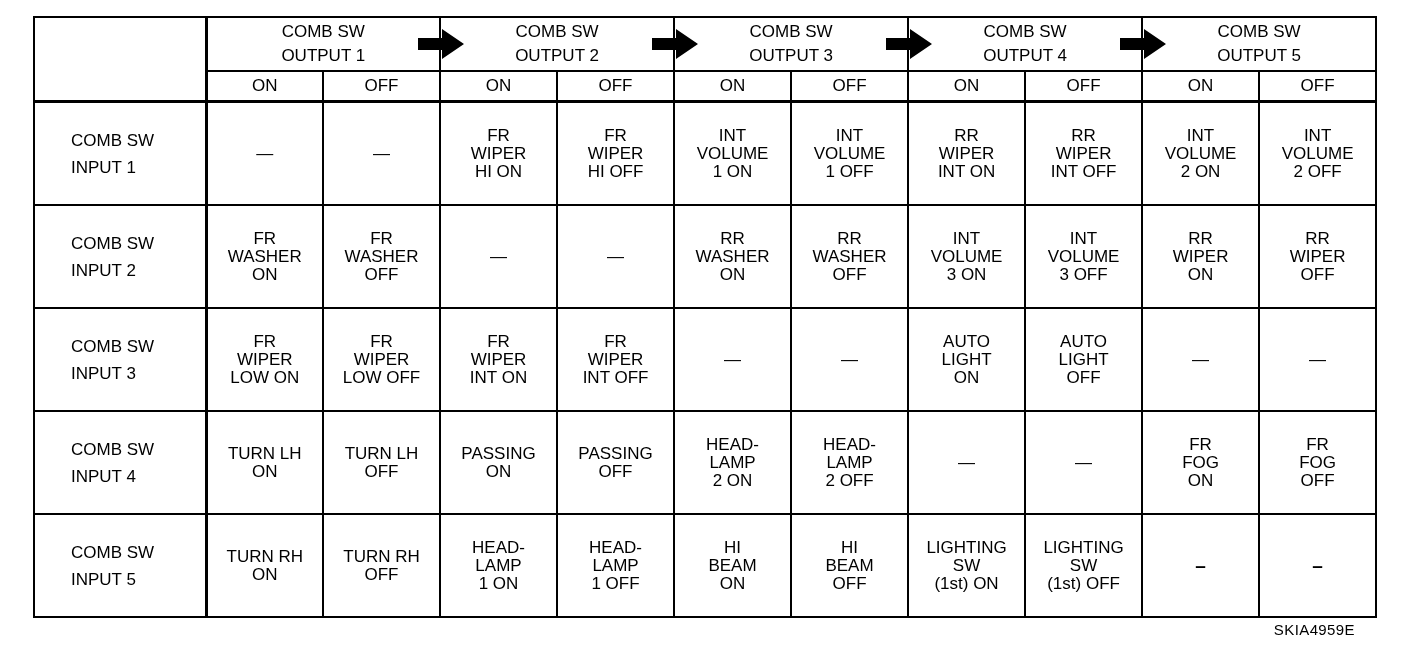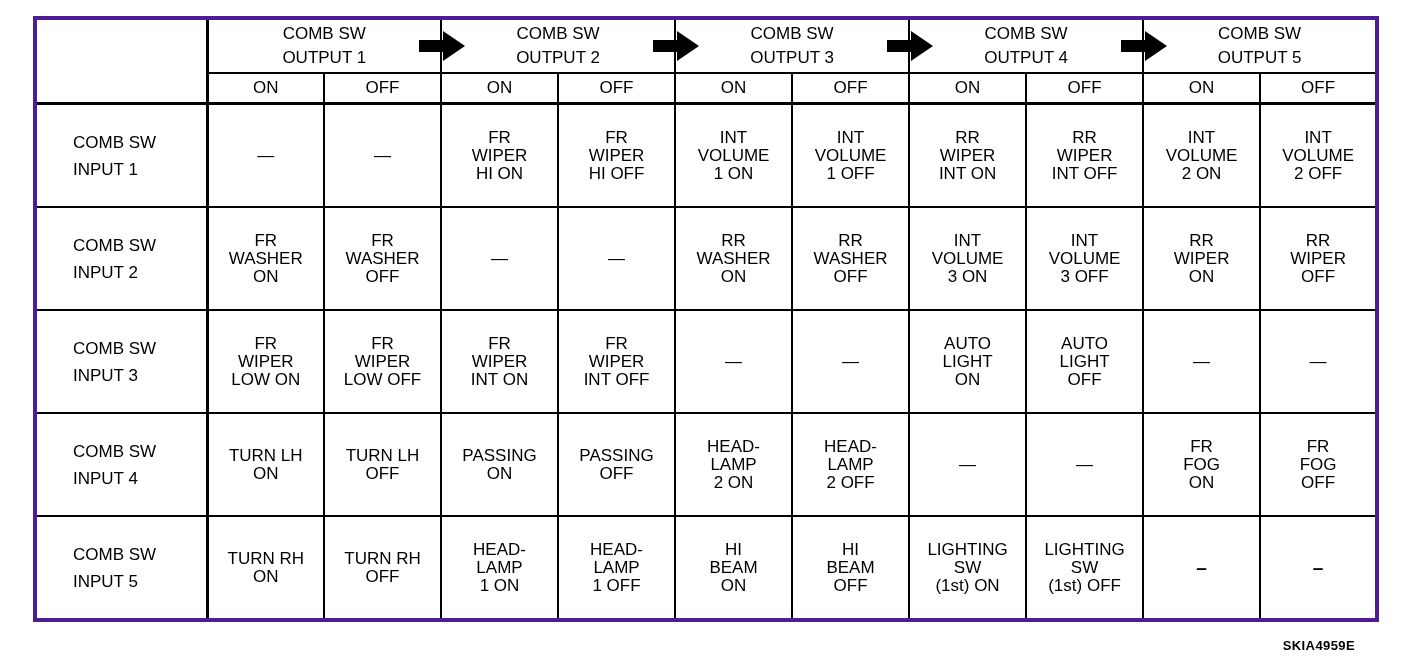--- a/index.html
+++ b/index.html
@@ -5,21 +5,21 @@
   html,body { margin:0; padding:0; }
   body {
     width:1408px; height:660px; overflow:hidden;
     background:#ffffff; color:#000;
     font-family:"Liberation Sans","DejaVu Sans",sans-serif;
   }
   .page { position:absolute; left:33px; top:16px; }
 
   table.sw-table {
     border-collapse:collapse; table-layout:fixed;
-    width:1342px; border:4px solid #4c1d95;
+    width:1342px; border:2px solid #4c1d95;
   }
   .sw-table th, .sw-table td {
     border:2px solid #000; padding:0;
     text-align:center; vertical-align:middle;
     font-weight:normal; font-size:17px;
   }
   th.corner { border-right-width:3px; border-bottom-width:3px; }
   tr.orow th { height:52px; line-height:24px; position:relative; }
   tr.srow th { height:28px; border-bottom-width:3px; }
   tbody td { height:101px; line-height:18px; }
@@ -30,23 +30,22 @@
   .pre { white-space:pre-line; }
   .arrow {
     position:absolute; left:0; top:50%;
     transform:translate(-50%,-50%);
     width:46px; height:30px; z-index:3; pointer-events:none;
   }
   .arrow svg { display:block; width:46px; height:30px; }
   tbody tr:last-child td.dash .pre { font-weight:bold; font-size:19px; }
   .fig-code {
     width:1342px; box-sizing:border-box; text-align:right;
-    padding-right:20px; margin-top:16px; font-size:13px;
+    padding-right:20px; margin-top:3px; font-size:15px;
     letter-spacing:0.4px;
-    font-weight:bold;
   }
 </style>
 </head>
 <body>
 
 <div class="page">
   <table class="sw-table">
     <colgroup>
       <col style="width:172px">
       <col style="width:117px">

